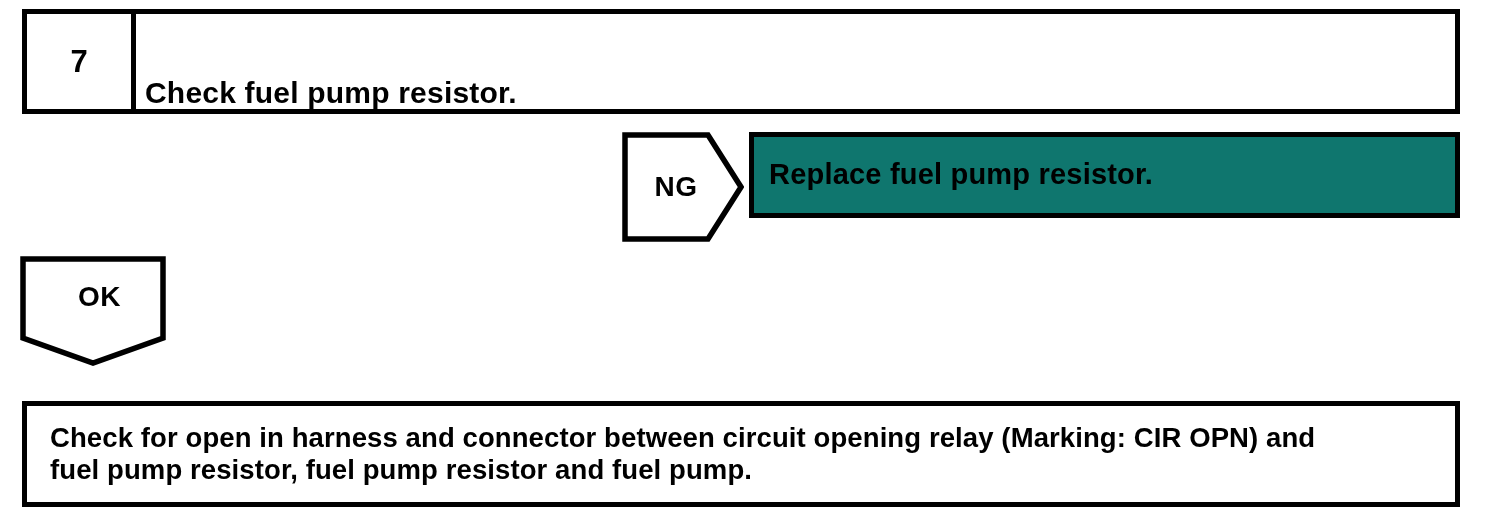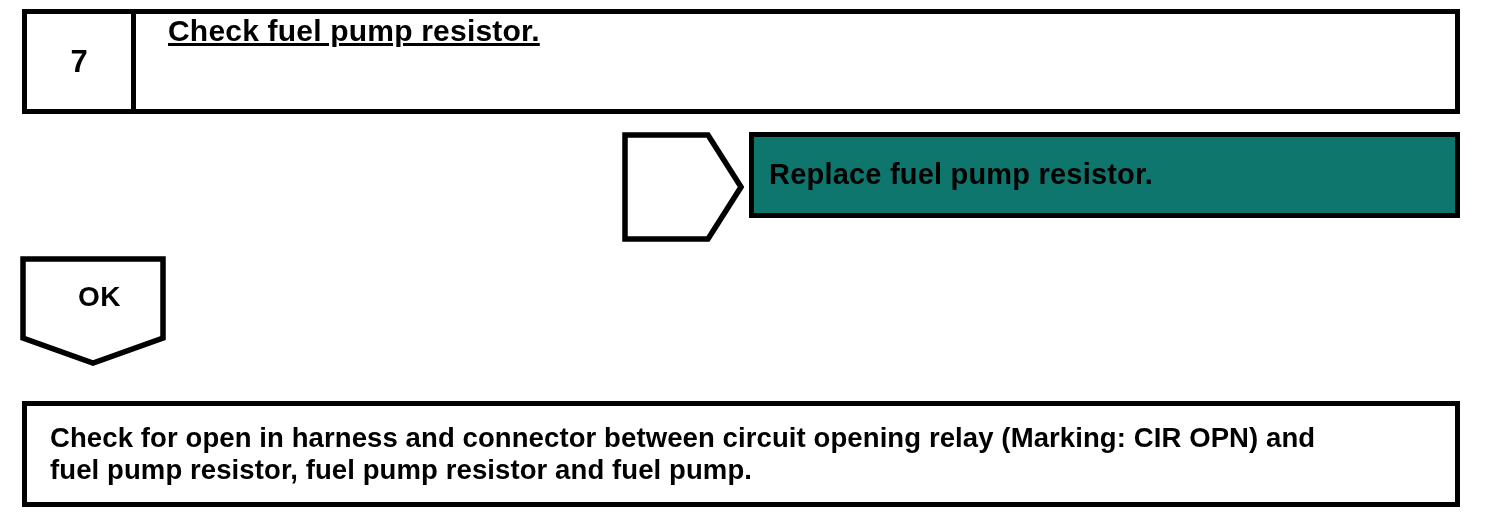--- a/index.html
+++ b/index.html
@@ -47,23 +47,22 @@
   }
   .step-number {
     font-size: 31px;
     font-weight: bold;
     letter-spacing: 0px;
     line-height: 1;
   }
   .step-text-cell {
     flex: 1;
     display: flex;
-    align-items: flex-start;
-    padding-left: 32px;
-    text-decoration: underline;
+    align-items: flex-end;
+    padding-left: 9px;
   }
   .step-text {
     font-size: 30px;
     font-weight: bold;
     letter-spacing: 0.2px;
     line-height: 1.1;
   }
 
   
   .ng-arrow {
@@ -169,20 +168,21 @@
     <div class="step-text-cell">
       <span class="step-text">Check fuel pump resistor.</span>
     </div>
   </div>
 
   <div class="ng-arrow">
     <svg width="122" height="110" viewBox="0 0 122 110" xmlns="http://www.w3.org/2000/svg">
       <polygon points="3,3 86,3 119,55 86,107 3,107" fill="#ffffff" stroke="#000000" stroke-width="5.5" stroke-linejoin="miter"></polygon>
     </svg>
   </div>
+  <div class="ng-label">NG</div>
 
   <div class="replace-box">
     <span class="replace-text">Replace fuel pump resistor.</span>
   </div>
 
   <div class="ok-arrow">
     <svg width="146" height="110" viewBox="0 0 146 110" xmlns="http://www.w3.org/2000/svg">
       <polygon points="3,3 143,3 143,82 73,107 3,82" fill="#ffffff" stroke="#000000" stroke-width="5.5" stroke-linejoin="miter"></polygon>
     </svg>
   </div>

